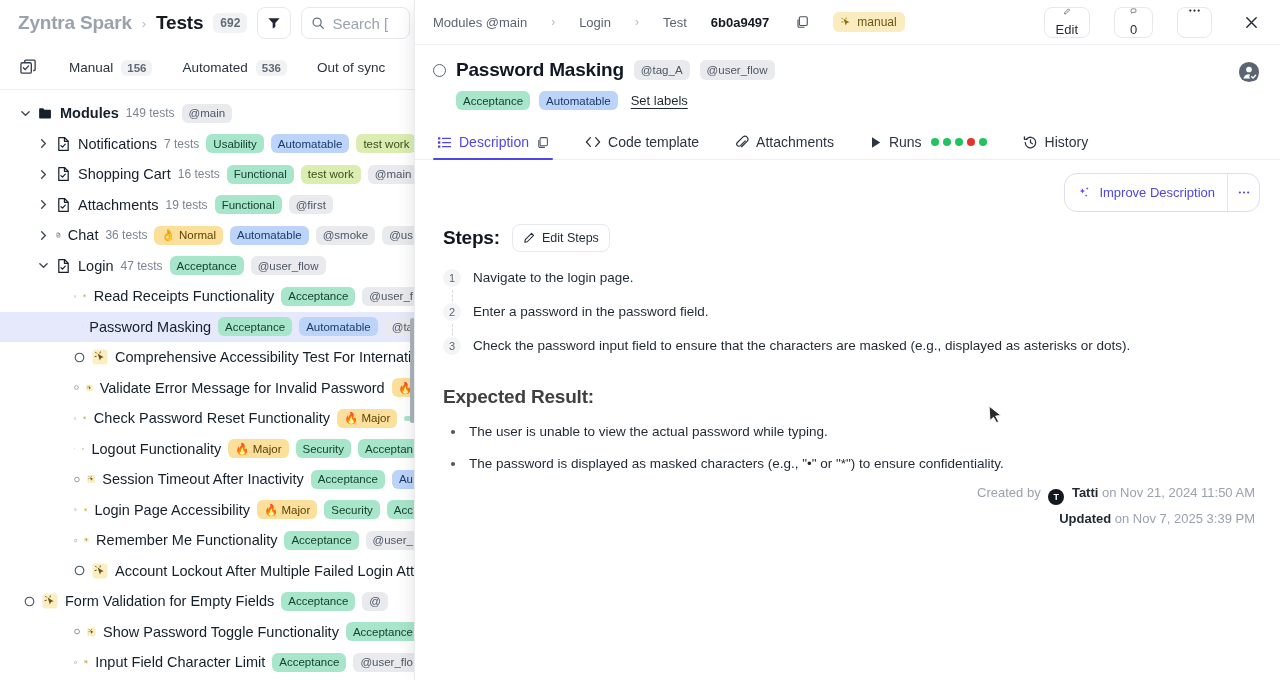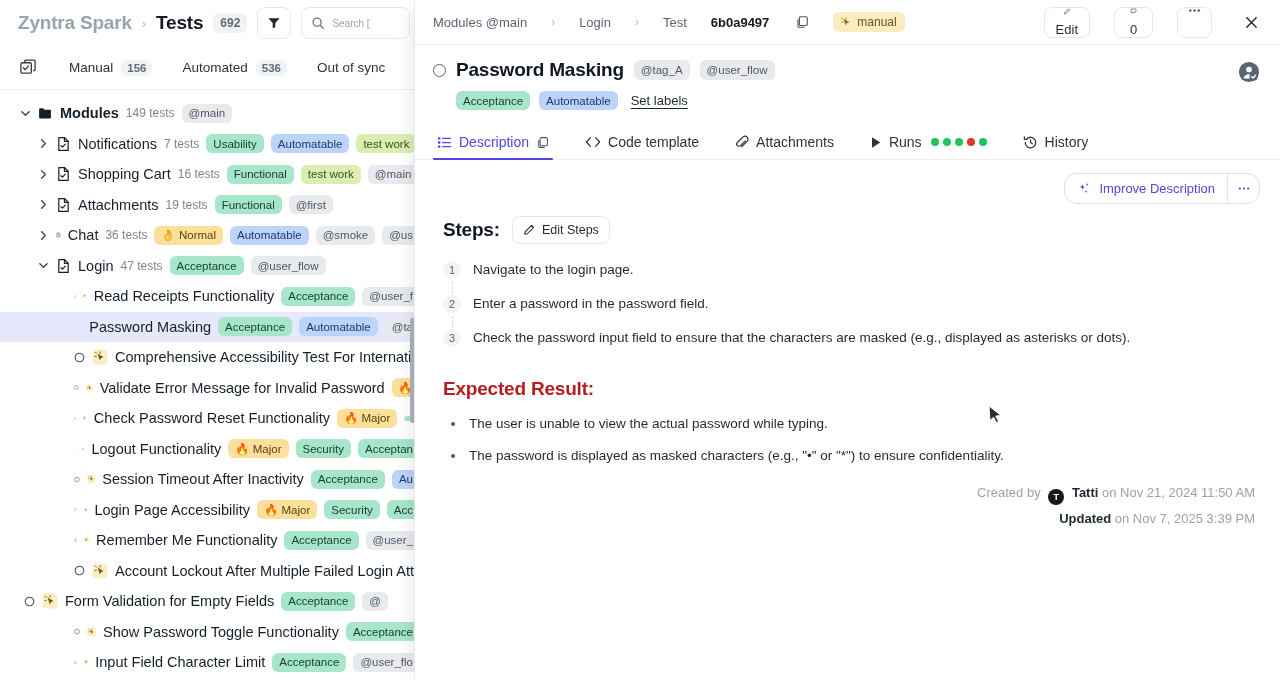--- a/index.html
+++ b/index.html
@@ -49,21 +49,21 @@
     flex: none;
   }
   .searchbox {
     flex: 1; height: 32px;
     border: 1px solid #e6e8ec; border-radius: 8px;
     background: #fff;
     display: flex; align-items: center; gap: 7px;
     padding: 0 9px; min-width: 0;
   }
   .searchbox .ph {
-    font-size: 10px; color: #9aa2ae; white-space: nowrap; overflow: hidden;
+    font-size: 15px; color: #9aa2ae; white-space: nowrap; overflow: hidden;
   }
 
   .tabsrow {
     height: 44px;
     display: flex; align-items: center;
     gap: 0px;
     padding: 0 0 0 20px;
     border-bottom: 1px solid #eceef1;
     white-space: nowrap;
   }
@@ -184,21 +184,21 @@
   .dots { display: flex; gap: 4px; margin-left: 2px; }
   .dot { width: 8px; height: 8px; border-radius: 50%; }
 
   .improve-wrap {
     display: flex; justify-content: flex-end;
     padding: 13px 20px 0 0;
   }
   .improve {
     display: flex; align-items: stretch;
     border: 1px solid #dcdcf5; border-radius: 13px; overflow: hidden;
-    height: 31px;
+    height: 39px;
   }
   .improve .main {
     display: flex; align-items: center; gap: 8px;
     padding: 0 12px; font-size: 13px; color: #4f46e5; font-weight: 500;
   }
   .improve .more {
     display: flex; align-items: center; justify-content: center;
     width: 32px; border-left: 1px solid #e4e4f7; color: #4f46e5;
   }
 
@@ -219,21 +219,21 @@
     font-size: 11px; display: flex; align-items: center; justify-content: center;
     flex: none; margin-top: 1px;
   }
   .step .stext { font-size: 13.5px; color: #1f2933; line-height: 20px; }
   .step::after {
     content: ""; position: absolute; left: 9px; top: 22px; bottom: -4px;
     width: 1px; border-left: 1px dashed #d7dae0;
   }
   .step:last-child::after { display: none; }
 
-  .erhdr { font-size: 19px; font-weight: 700; color: #b91c1c; margin: 16px 0 0 0; letter-spacing: -0.2px; }
+  .erhdr { font-size: 19px; font-weight: 700; color: #404040; margin: 16px 0 0 0; letter-spacing: -0.2px; }
   .bullets { margin: 14px 0 0 0; padding: 0; list-style: none; }
   .bullets li {
     font-size: 13.5px; color: #1f2933; line-height: 20px;
     padding-left: 26px; position: relative; margin-bottom: 12px;
   }
   .bullets li::before {
     content: ""; position: absolute; left: 8px; top: 8px;
     width: 4px; height: 4px; border-radius: 50%; background: #4b5563;
   }
 

